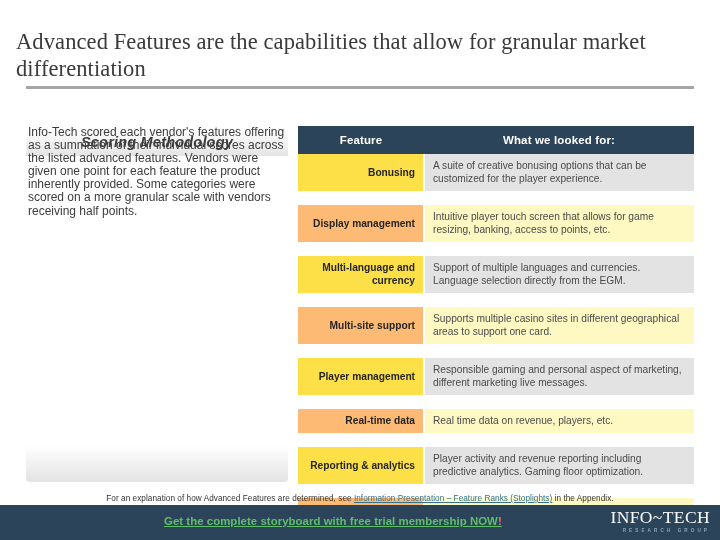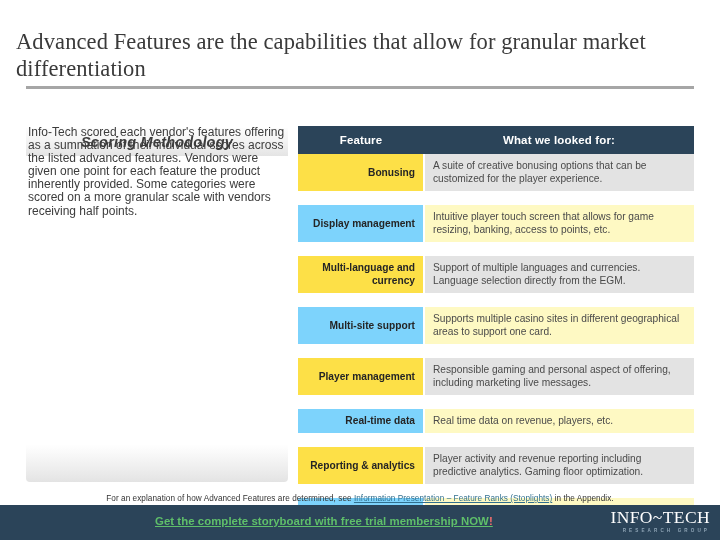--- a/index.html
+++ b/index.html
@@ -128,21 +128,21 @@
     font-size: 11px;
     line-height: 14px;
     border-right: 2px solid #ffffff;
     padding-right: 9px;
   }
   td.cell-desc {
     color: #4a4a4a;
   }
   tr.row-dark td.cell-feature { background: #fde047; margin-left: 31px; }
   tr.row-dark td.cell-desc    { background: #e3e3e3; }
-  tr.row-light td.cell-feature { background: #7dd3fc; }
+  tr.row-light td.cell-feature { background: #fdba74; }
   tr.row-light td.cell-desc    { background: #fef9c3; }
   tr.spacer-row td {
     height: 3px;
     padding: 0;
     background: #ffffff;
     border: 0;
   }
 
   
   #footnote {
@@ -174,21 +174,21 @@
     left: 55px;
     top: 511px;
     font-size: 19px;
     font-weight: bold;
     color: #c2c8cd;
     letter-spacing: 0.6px;
     margin-top: 36px;
   }
   #cta-link {
     position: absolute;
-    left: 155px;
+    left: 164px;
     top: 515px;
     font-size: 11.4px;
     font-weight: bold;
     color: #5fbf6a;
     text-decoration: underline;
     letter-spacing: 0.05px;
   }
   #cta-link .cta-bang { color: #f26d6d; }
 
   #brand-logo {
@@ -261,21 +261,21 @@
       </tr>
       <tr class="row-light">
         <td class="cell-feature">Multi-site support</td>
         <td class="cell-desc">Supports multiple casino sites in different geographical areas to support one card.</td>
       </tr>
       <tr class="spacer-row">
         <td colspan="2"></td>
       </tr>
       <tr class="row-dark">
         <td class="cell-feature">Player management</td>
-        <td class="cell-desc">Responsible gaming and personal aspect of offering, including marketing live messages.</td>
+        <td class="cell-desc">Responsible gaming and personal aspect of marketing, different marketing live messages.</td>
       </tr>
       <tr class="spacer-row">
         <td colspan="2"></td>
       </tr>
       <tr class="row-light">
         <td class="cell-feature">Real-time data</td>
         <td class="cell-desc">Real time data on revenue, players, etc.</td>
       </tr>
       <tr class="spacer-row">
         <td colspan="2"></td>

